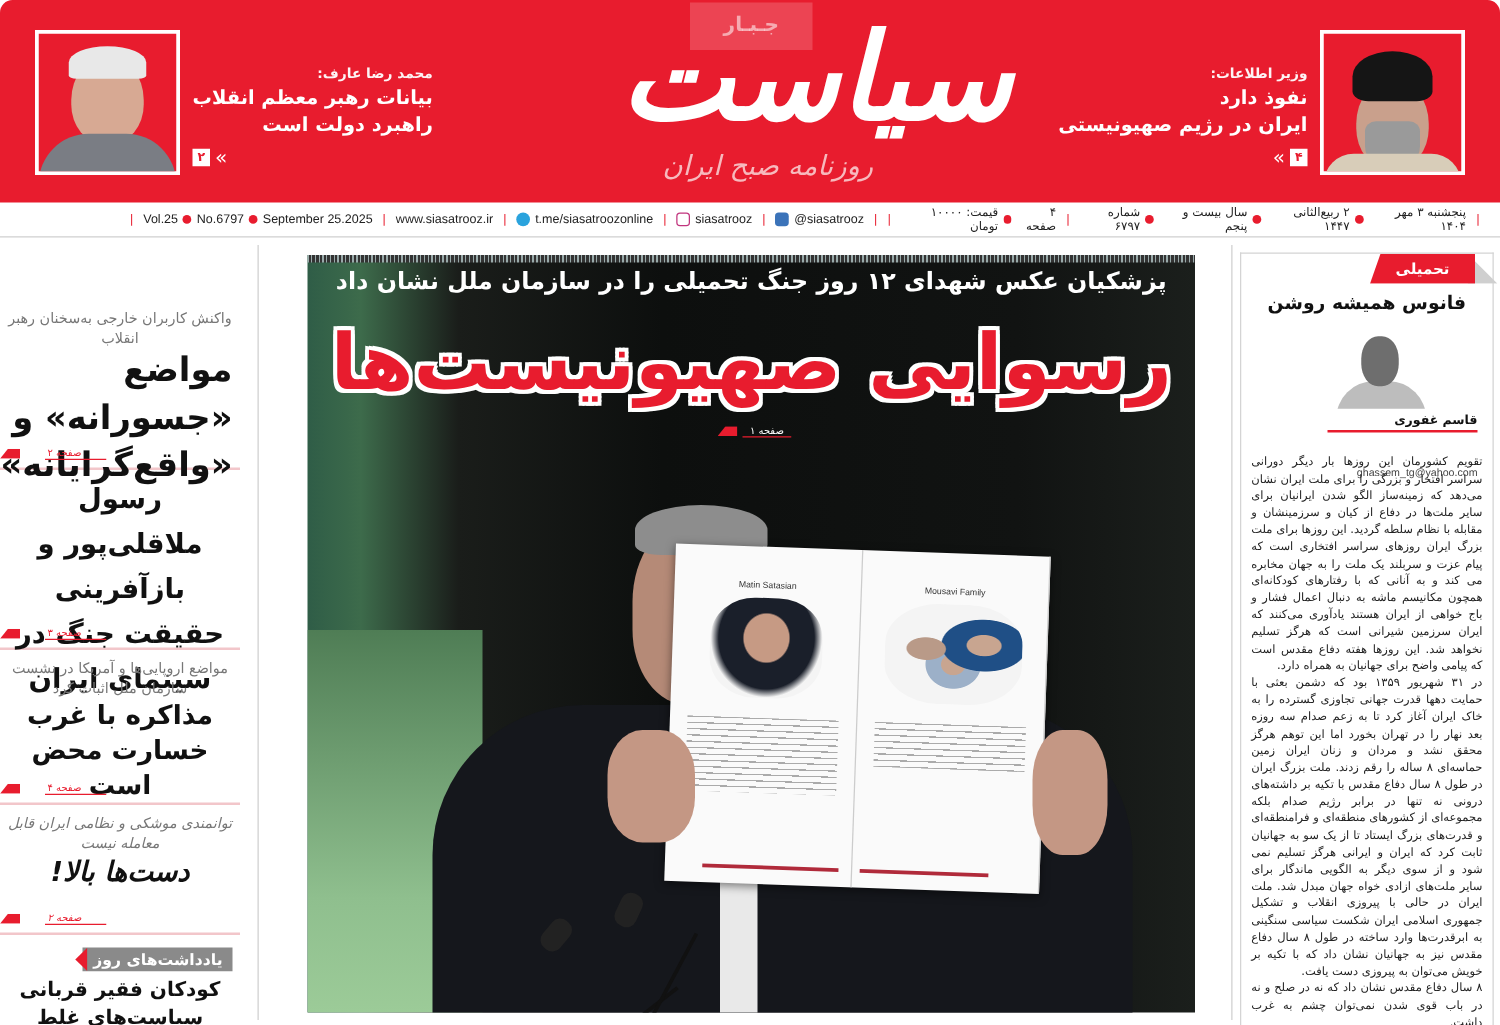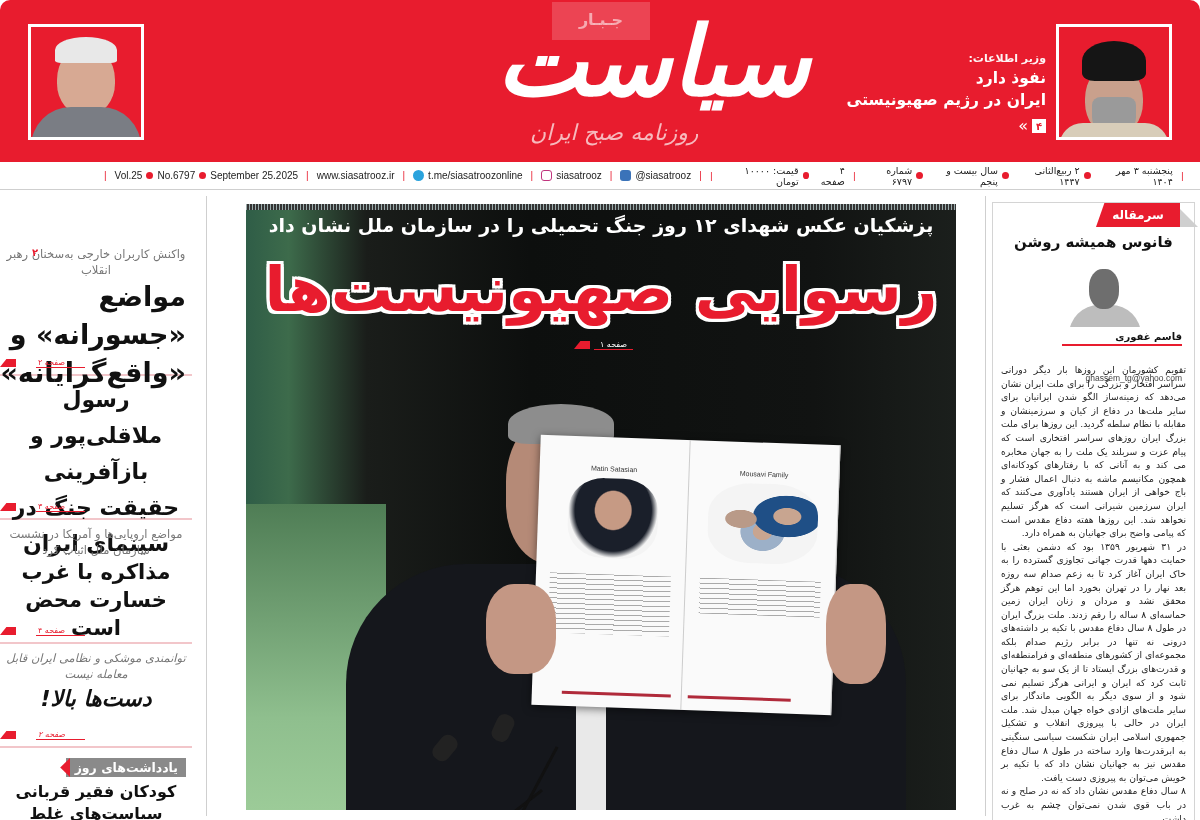--- a/index.html
+++ b/index.html
@@ -5,21 +5,21 @@
   * { box-sizing: border-box; margin: 0; padding: 0; }
   html, body { width: 1200px; height: 820px; overflow: hidden; background: #ffffff; }
   body { font-family: "DejaVu Sans", sans-serif; position: relative; color: #111; }
 
   
   .masthead {
     position: absolute; left: 0; top: 0; width: 1200px; height: 162px;
     background: #e81c2e; border-radius: 10px 10px 0 0;
   }
   .side-feature { position: absolute; top: 24px; height: 118px; display: flex; align-items: flex-start; gap: 10px; }
-  .side-feature.left { left: 28px; flex-direction: column; }
+  .side-feature.left { left: 28px; flex-direction: row; }
   .side-feature.right { right: 28px; flex-direction: row-reverse; }
   .portrait {
     width: 116px; height: 116px; border: 3px solid #fff; background: #e81c2e;
     position: relative; overflow: hidden; flex: none;
   }
   .portrait .bust { position: absolute; left: 50%; transform: translateX(-50%); }
   .portrait .head { position: absolute; left: 50%; transform: translateX(-50%); border-radius: 50% 50% 45% 45%; }
   .feat-text { direction: rtl; color: #fff; padding-top: 28px; }
   .side-feature.left .feat-text { text-align: right; }
   .feat-kicker { font-size: 11px; font-weight: bold; opacity: 0.95; }
@@ -284,21 +284,21 @@
   <div class="photo-page">
     <span class="pg-flag"></span>
     <span class="pg-text">صفحه ۱</span>
   </div>
 </section>
 
 <div class="vrule" style="left:985px;"></div>
 <aside class="editorial">
   <div class="ed-label-wrap">
     <div class="ed-tri"></div>
-    <div class="ed-label">سرمقاله</div>
+    <div class="ed-label">تحمیلی</div>
   </div>
   <div class="ed-title">فانوس همیشه روشن</div>
   <div class="ed-portrait">
     <div class="b"></div>
     <div class="h"></div>
   </div>
   <div class="ed-author">قاسم غفوری</div>
   <div class="ed-email">ghassem_tg@yahoo.com</div>
   <div class="ed-body">
     <p>تقویم کشورمان این روزها بار دیگر دورانی سراسر افتخار و بزرگی را برای ملت ایران نشان می‌دهد که زمینه‌ساز الگو شدن ایرانیان برای سایر ملت‌ها در دفاع از کیان و سرزمینشان و مقابله با نظام سلطه گردید. این روزها برای ملت بزرگ ایران روزهای سراسر افتخاری است که پیام عزت و سربلند یک ملت را به جهان مخابره می کند و به آنانی که با رفتارهای کودکانه‌ای همچون مکانیسم ماشه به دنبال اعمال فشار و باج خواهی از ایران هستند یادآوری می‌کنند که ایران سرزمین شیرانی است که هرگز تسلیم نخواهد شد. این روزها هفته دفاع مقدس است که پیامی واضح برای جهانیان به همراه دارد.</p>

